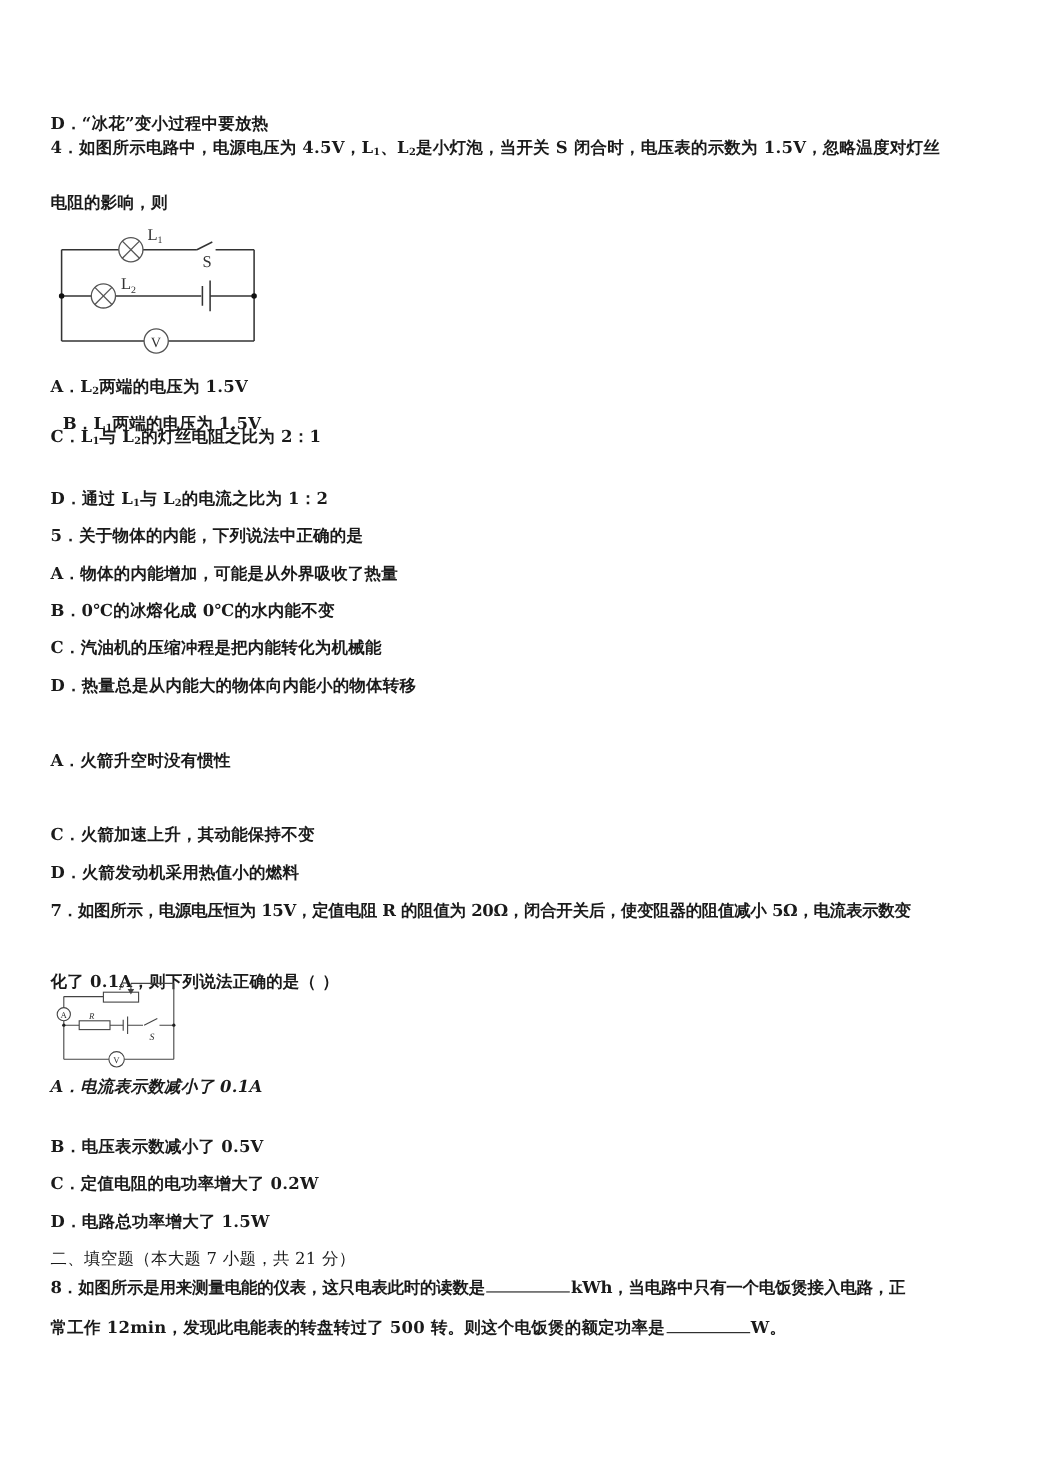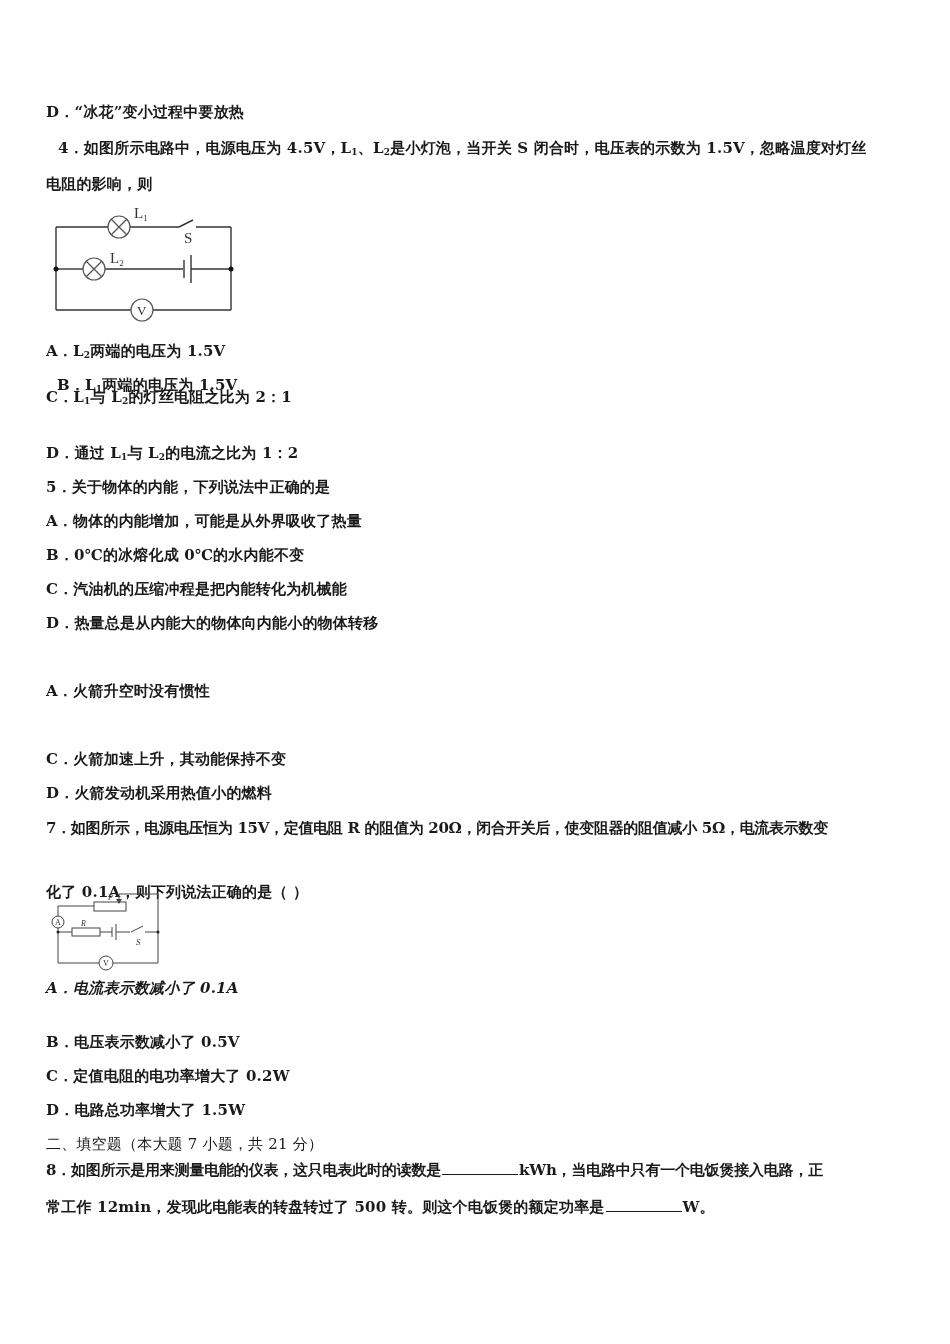--- a/index.html
+++ b/index.html
@@ -19,21 +19,21 @@
     svg.figure { position: absolute; }
     svg text { font-family: "Liberation Serif", serif; }
   </style>
 </head>
 <body>
 
 <div class="page">
 
   <div class="line" style="top:102px;">D．“冰花”变小过程中要放热</div>
 
-  <div class="line" style="top:138px;margin-left:12px;"><span>4．如图所示电路中，电源电压为 4.5V，L</span><sub>1</sub><span>、L</span><sub>2</sub><span>是小灯泡，当开关 S 闭合时，电压表的示数为 1.5V，忽略温度对灯丝</span></div>
+  <div class="line" style="top:124px;"><span>4．如图所示电路中，电源电压为 4.5V，L</span><sub>1</sub><span>、L</span><sub>2</sub><span>是小灯泡，当开关 S 闭合时，电压表的示数为 1.5V，忽略温度对灯丝</span></div>
   <div class="line" style="top:174px;">电阻的影响，则</div>
 
   <svg class="figure" style="left:48px; top:200px;" width="190" height="125" viewBox="0 0 190 125">
     <g stroke="#333" stroke-width="1.4" fill="none">
 
       <line x1="8" y1="27" x2="8" y2="110"></line>
       <line x1="183" y1="27" x2="183" y2="110"></line>
 
       <line x1="8" y1="27" x2="61" y2="27"></line>
       <line x1="81" y1="27" x2="131" y2="27"></line>

